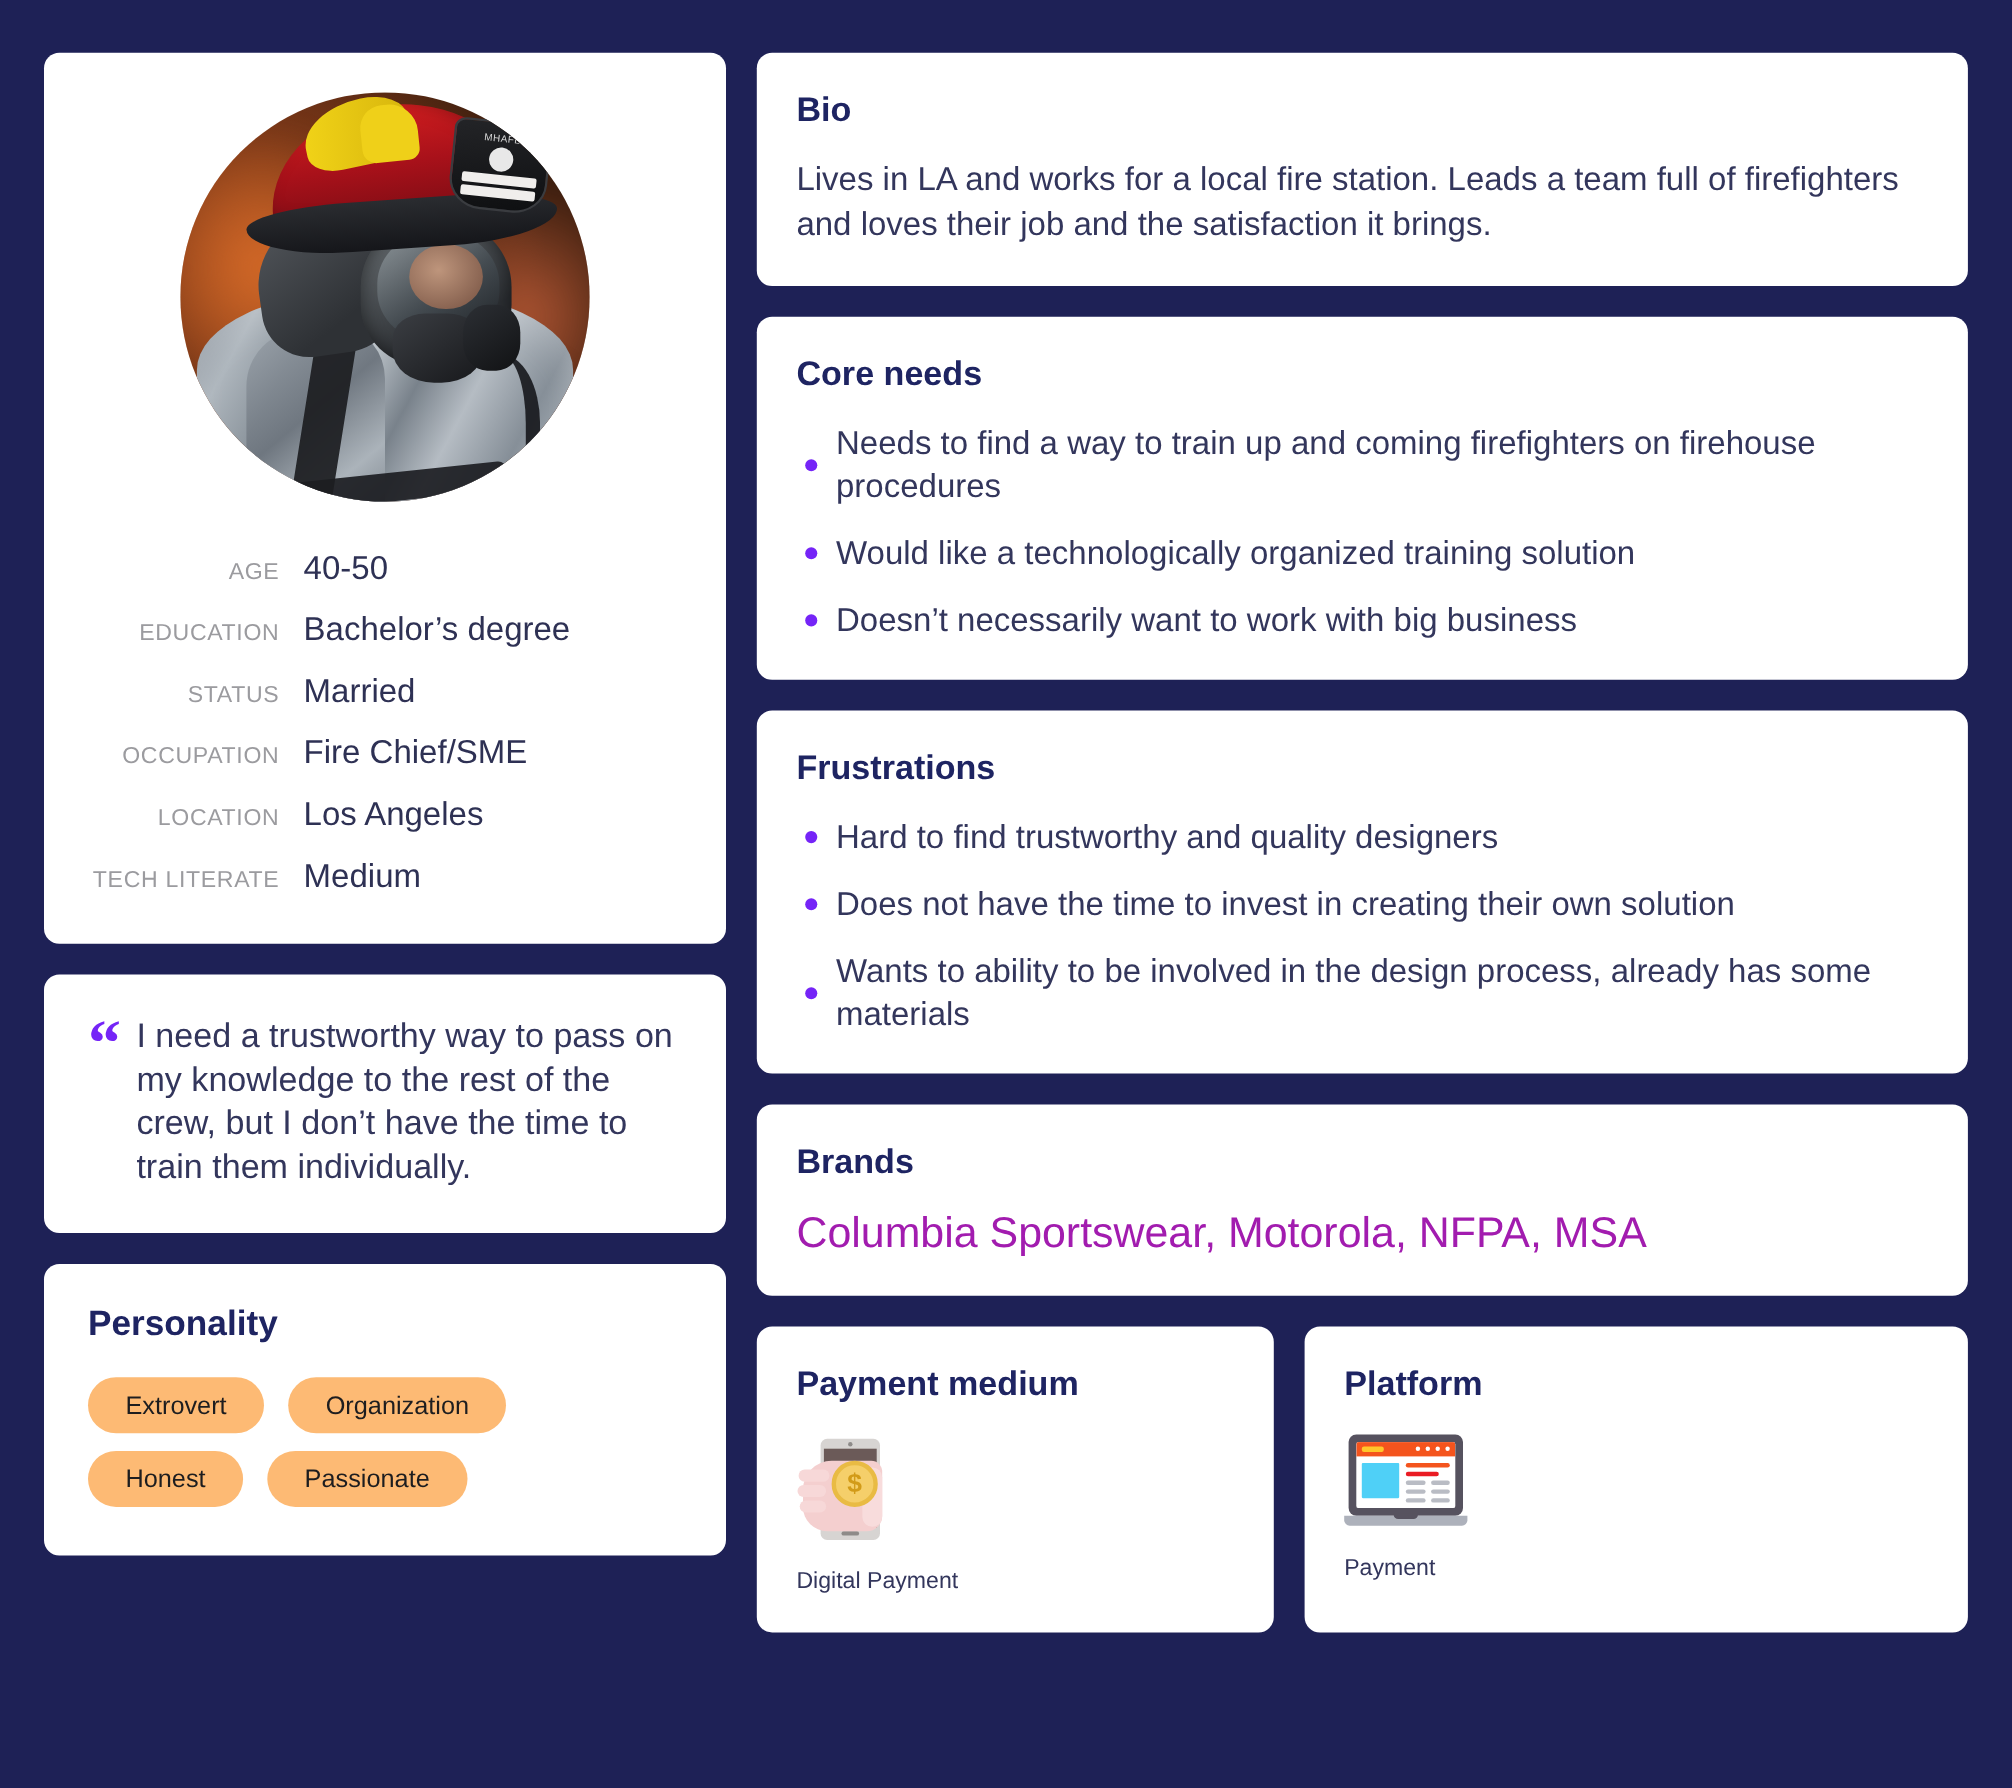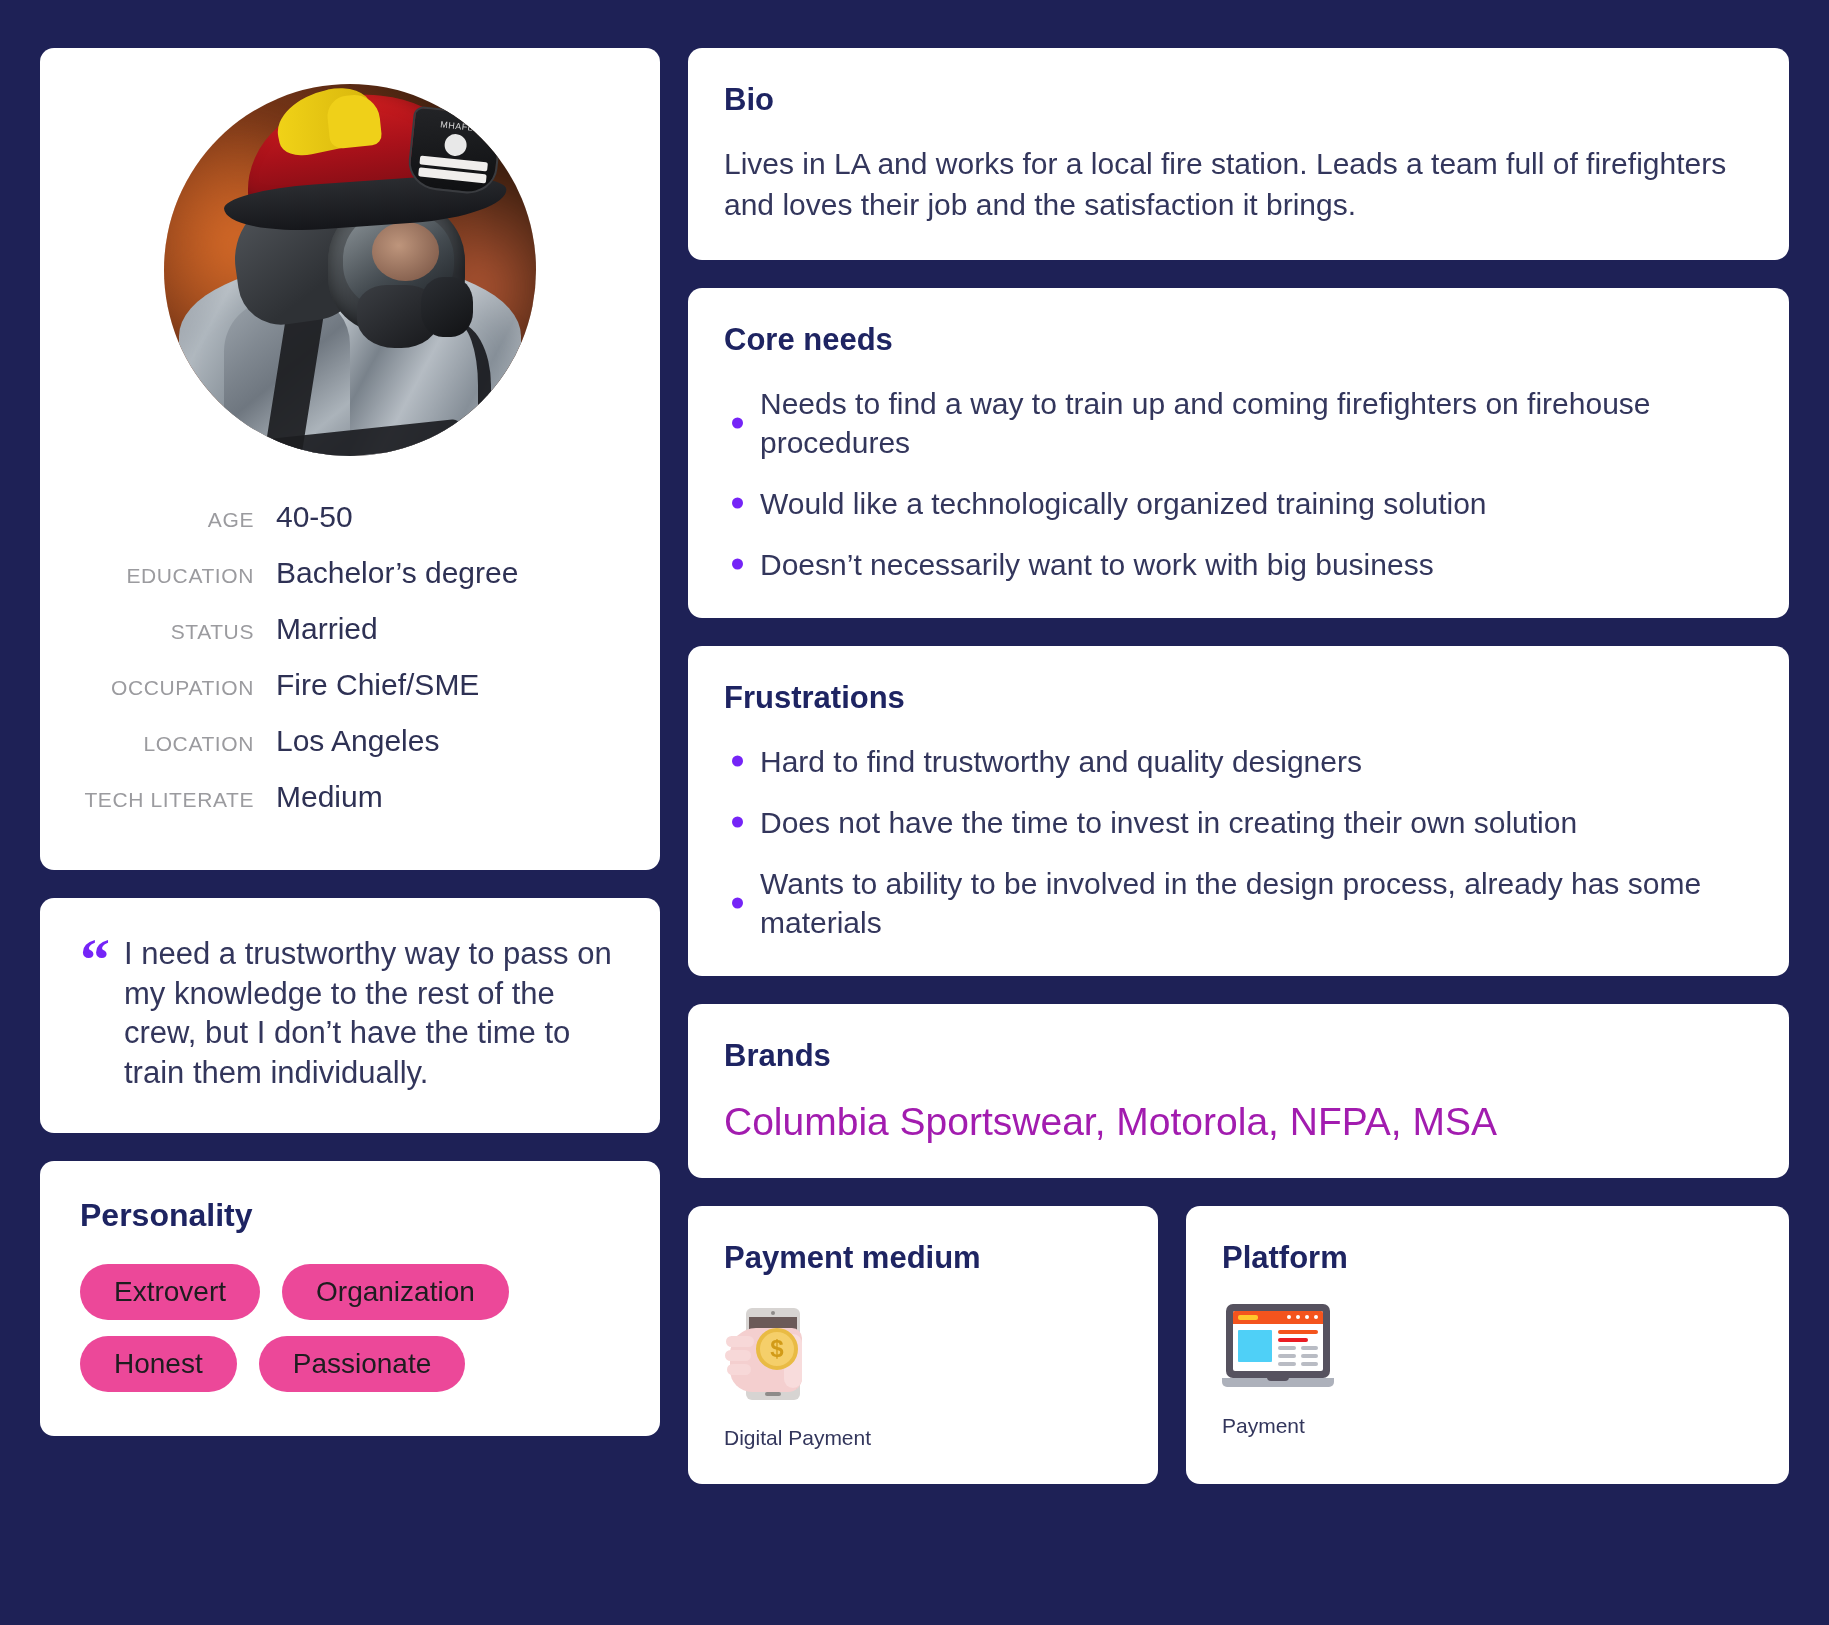--- a/index.html
+++ b/index.html
@@ -249,21 +249,21 @@
   }
   .av-shield-bar {
     width: 86%; height: 9px;
     background: #f0eeec;
     border-radius: 2px;
   }
 
   
   .attrs { width: 100%; }
   .attr-row { display: flex; align-items: baseline; margin-bottom: 22px; }
-  .attr-row:last-child { margin-bottom: 12px; }
+  .attr-row:last-child { margin-bottom: 0; }
   .attr-key {
     width: 196px;
     flex: 0 0 196px;
     text-align: right;
     padding-right: 22px;
     font-size: 21px;
     letter-spacing: .6px;
     color: #9b9b9f;
     text-transform: uppercase;
     font-family: "Liberation Sans", sans-serif;
@@ -303,24 +303,24 @@
     color: #1e2462;
     margin-bottom: 30px;
     font-family: "Liberation Sans", sans-serif;
   }
   .tags {
     display: flex;
     flex-wrap: wrap;
     gap: 16px 22px;
   }
   .tag {
-    background: #ec4899;
+    background: #fdba74;
     border-radius: 999px;
     padding: 12px 34px;
-    font-size: 28px;
+    font-size: 23px;
     color: #1d1d1f;
     white-space: nowrap;
   }
 
   
   .card-title {
     font-size: 31px;
     font-weight: 700;
     color: #1e2462;
     margin-bottom: 26px;

